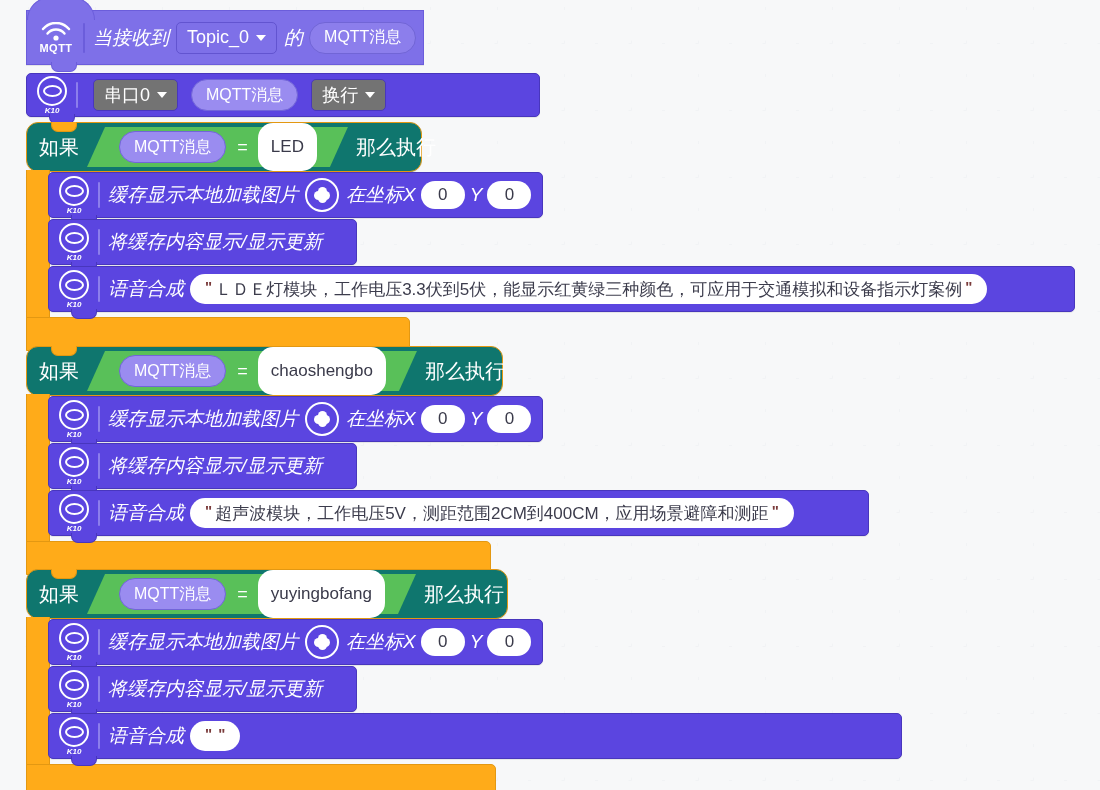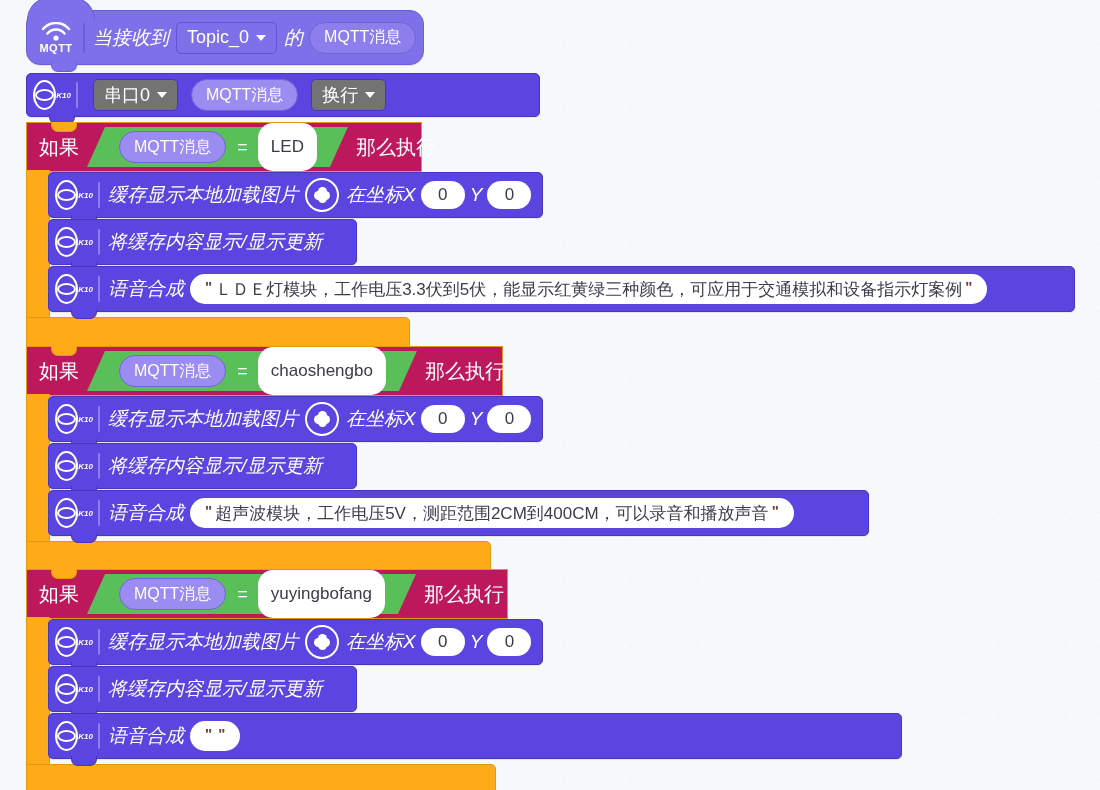--- a/index.html
+++ b/index.html
@@ -27,21 +27,21 @@
   }
   .canvas{position:absolute;inset:0;z-index:1;}
 
   
   .blk{position:absolute;box-sizing:border-box;}
 
   
   .hat{
     left:26px;top:10px;width:398px;height:55px;
     background:#7e70e8;border:1px solid #6b5ddb;
-    border-radius:14px;
+    border-radius:0;
     box-shadow:0 1px 0 rgba(0,0,0,.08);
   }
   .hat-top{
     position:absolute;left:0px;top:-14px;width:66px;height:22px;
     background:#7e70e8;border:1px solid #6b5ddb;border-bottom:none;
     border-radius:26px 26px 0 0;
   }
   .hat-notch{
     position:absolute;left:24px;bottom:-8px;width:24px;height:9px;
     background:#7e70e8;border:1px solid #6b5ddb;border-top:none;
@@ -102,38 +102,38 @@
     background:#5b45e0;border:1px solid #4836bd;border-radius:5px;
     height:44px;display:flex;align-items:center;padding-left:7px;
     box-shadow:0 1px 0 rgba(0,0,0,.07);
   }
   .stmt .divider{background:#8c7eec;height:26px;}
   .stmt-notch{
     position:absolute;left:22px;bottom:-8px;width:24px;height:9px;
     background:#5b45e0;border:1px solid #4836bd;border-top:none;
     border-radius:0 0 7px 7px;
   }
-  .icon-k10{width:36px;height:40px;display:flex;flex-direction:row;align-items:center;justify-content:center;color:#fff;flex:none;}
+  .icon-k10{width:36px;height:40px;display:flex;flex-direction:column;align-items:center;justify-content:center;color:#fff;flex:none;}
   .k10-ring{width:26px;height:26px;border:2px solid #fff;border-radius:50%;display:flex;align-items:center;justify-content:center;}
   .k10-lens{width:15px;height:8px;border:2px solid #fff;border-radius:50%;}
   .k10-label{font-size:8px;font-weight:bold;font-style:italic;line-height:9px;margin-top:0px;}
 
   
   .flower{
     width:30px;height:30px;margin:0 7px;border:2px solid #ffffff;border-radius:50%;
     display:inline-flex;align-items:center;justify-content:center;flex:none;
   }
   .flower-in{position:relative;width:16px;height:16px;}
   .flower-in span{position:absolute;width:9px;height:9px;background:#fff;border-radius:50%;}
 
   
   .cblk{position:absolute;}
   .c-head{
-    position:relative;background:#be185d;border:1px solid #e39812;
-    border-radius:0;height:48px;display:flex;align-items:center;padding-left:12px;
+    position:relative;background:#0f766e;border:1px solid #e39812;
+    border-radius:12px;height:48px;display:flex;align-items:center;padding-left:12px;
     box-shadow:0 1px 0 rgba(0,0,0,.06);
   }
   .c-head-notch{
     position:absolute;left:24px;top:-1px;width:24px;height:9px;
     background:#ffab19;border:1px solid #e39812;border-top:none;
     border-radius:0 0 7px 7px;
   }
   .c-left{
     position:absolute;left:0;width:22px;background:#ffab19;
     border-left:1px solid #e39812;border-right:1px solid #e39812;
@@ -339,21 +339,21 @@
       <div class="icon-k10">
         <div class="k10-ring">
             <div class="k10-lens"></div>
           </div>
         <div class="k10-label">K10</div>
       </div>
       <div class="divider"></div>
       <span class="txt">语音合成</span>
       <span class="str-white">
         <span class="quote">"</span>
-        <span>超声波模块，工作电压5V，测距范围2CM到400CM，可以录音和播放声音</span>
+        <span>超声波模块，工作电压5V，测距范围2CM到400CM，应用场景避障和测距</span>
         <span class="quote">"</span>
       </span>
     </div>
   </div>
 
   <div class="cblk" style="left:26px;top:569px;">
     <div class="c-head" style="width:468px;">
       <div class="c-head-notch"></div>
       <span class="c-label">如果</span>
       <span class="hex-wrap" style="margin:0 8px;">

